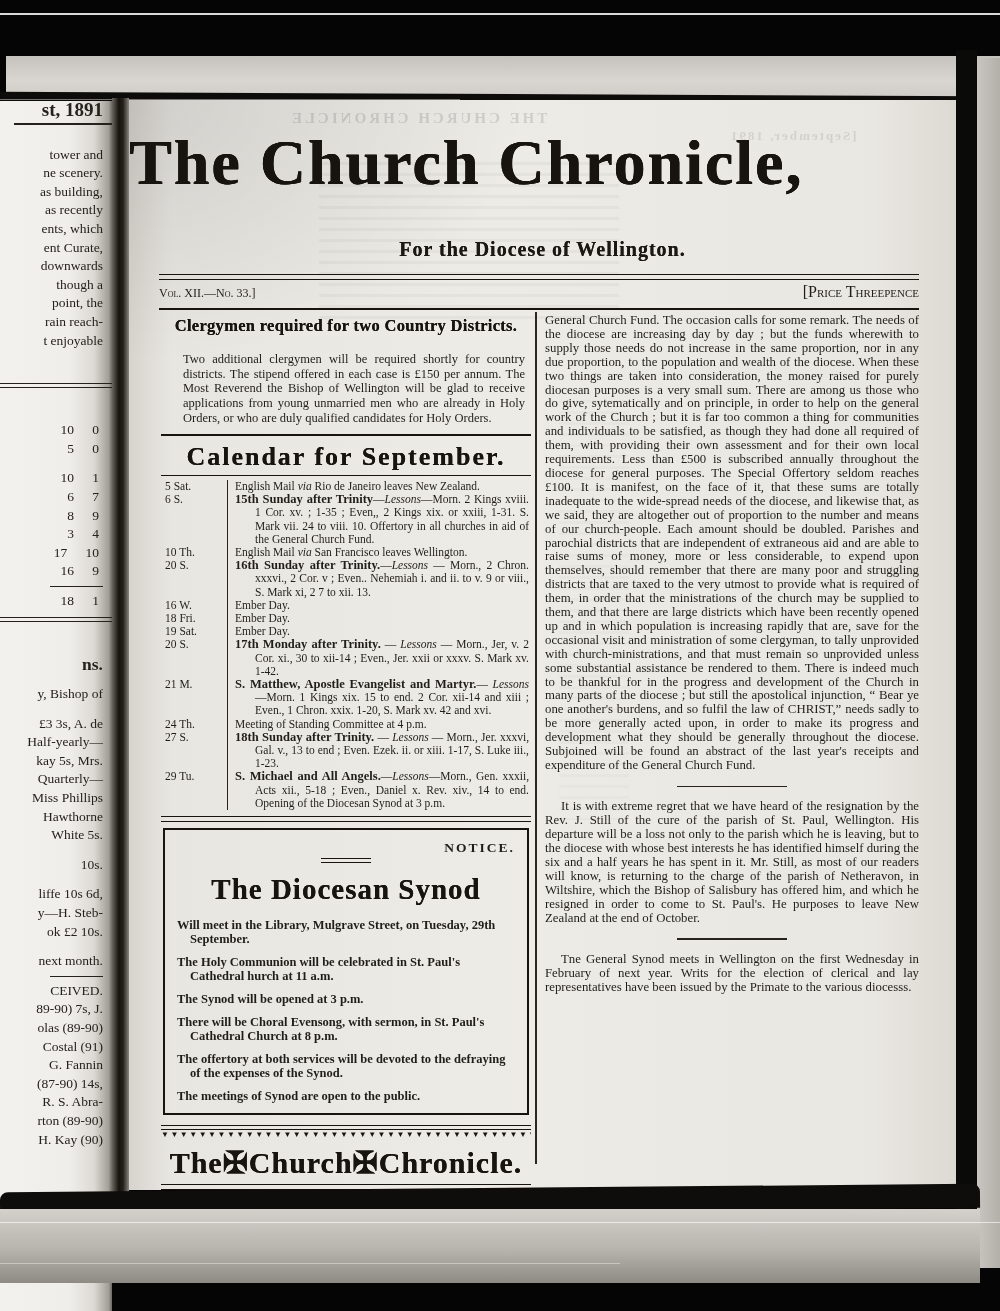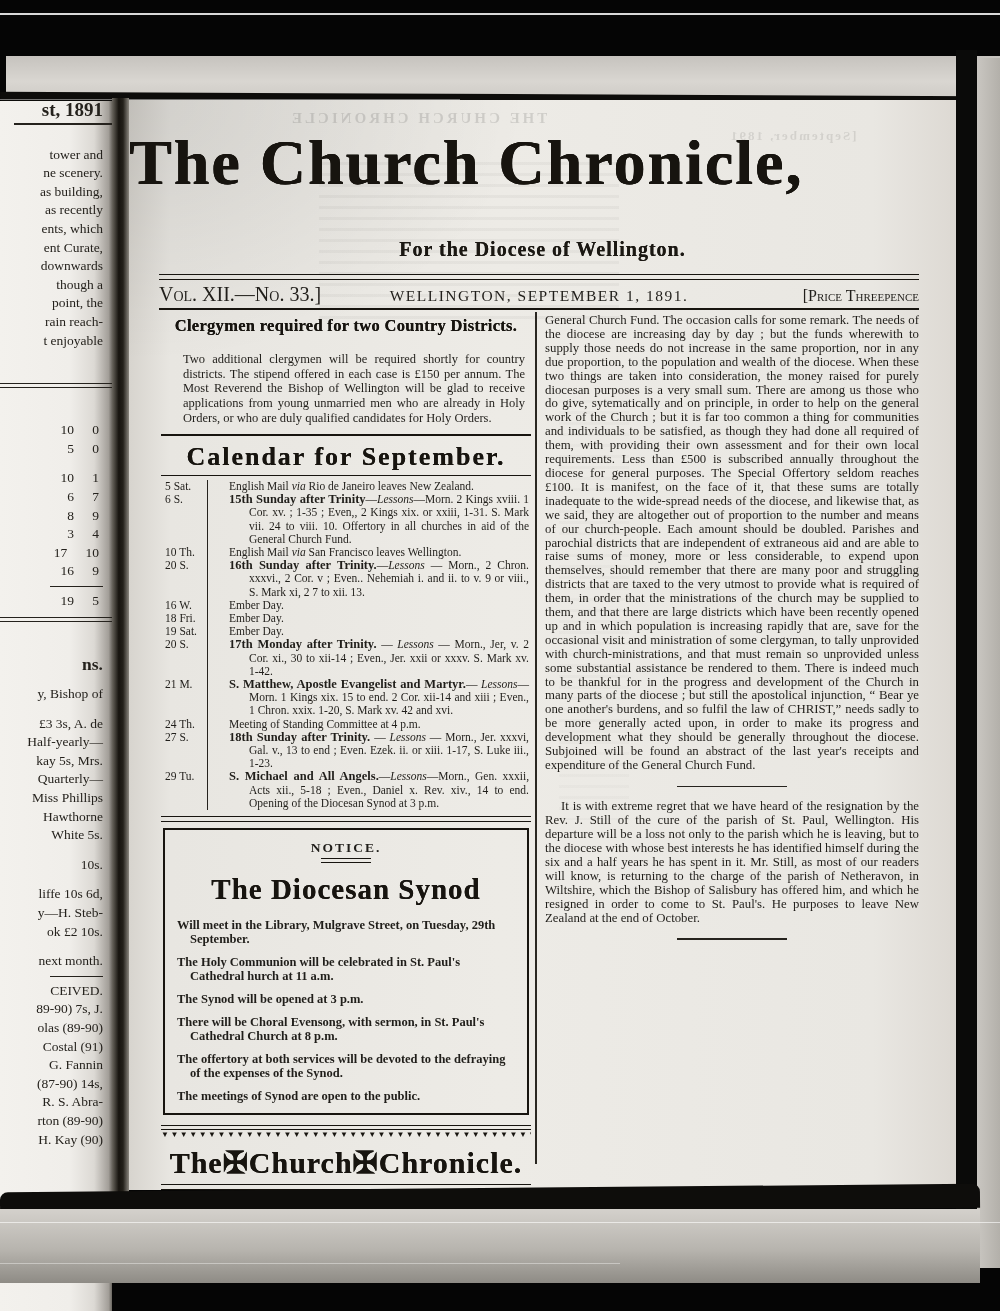--- a/index.html
+++ b/index.html
@@ -57,21 +57,21 @@
   
   .masthead{position:absolute;left:0;width:100%;top:26px;text-align:left;font-weight:bold;
       font-size:64px;letter-spacing:2px;color:#17140f;
       text-shadow:0 0 .6px #17140f, .4px 0 0 #17140f;}
   .subtitle{position:absolute;left:0;width:100%;top:138px;text-align:center;font-weight:bold;
       font-size:20px;letter-spacing:1px;color:#1b1813;text-shadow:0 0 .4px #1b1813;}
   .drule-full{position:absolute;left:30px;width:760px;top:174px;height:4px;
       border-top:1.5px solid #17140f;border-bottom:1px solid #17140f;}
   .dateline{position:absolute;left:30px;width:760px;top:183px;display:flex;
       align-items:baseline;font-size:15px;}
-  .dateline .vol{flex:1;text-align:left;font-variant:small-caps;font-size:20px;}
+  .dateline .vol{flex:1;text-align:left;font-variant:small-caps;font-size:12px;}
   .dateline .center{flex:1.4;text-align:center;font-size:15.5px;letter-spacing:1.5px;}
   .dateline .price{flex:1;text-align:right;font-variant:small-caps;font-size:16px;}
   .rule-under-dateline{position:absolute;left:30px;width:760px;top:208px;height:1.5px;background:#17140f;}
 
   
   .col-divider{position:absolute;left:406px;top:212px;width:1.5px;height:852px;background:#2a2722;}
   .col-left{position:absolute;left:32px;top:216px;width:370px;}
   .col-right{position:absolute;left:416px;top:214px;width:374px;}
 
   
@@ -81,28 +81,28 @@
   .rule-heavy{height:0;border-top:2.5px solid #17140f;margin:8px 0 6px;}
   .cal-head{font-size:26px;font-weight:bold;text-align:center;letter-spacing:2px;color:#17140f;
       text-shadow:0 0 .5px #17140f;margin:2px 0 3px;}
   .rule-thin{height:1.5px;background:#17140f;margin:2px 0 4px;}
   .cal-row{display:flex;}
   .cal-date{width:42px;flex:none;font-size:11.5px;line-height:13.2px;padding-top:0;
       text-align:left;padding-left:4px;}
   .cal-desc{flex:1;border-left:1.3px solid #26231e;padding-left:7px;font-size:11.5px;
       line-height:13.2px;text-align:justify;padding-right:2px;
       padding-left:7px;}
-  .cal-desc{padding-left:41px;text-indent:-20px;}
+  .cal-desc{padding-left:27px;text-indent:-20px;margin-left:20px;}
   .cal-desc .b{font-weight:bold;font-size:12.5px;}
   .cal-desc .i{font-style:italic;}
   .drule-col{height:4px;border-top:1.5px solid #17140f;border-bottom:1.5px solid #17140f;margin:6px 0;}
 
   
   .notice-box{border:2px solid #17140f;margin:6px 2px 0;padding:10px 12px 8px;}
-  .notice-label{text-align:center;font-weight:bold;font-size:13.5px;letter-spacing:2px;}
+  .notice-label{text-align:right;font-weight:bold;font-size:13.5px;letter-spacing:2px;}
   .notice-underline{width:50px;height:2.5px;border-top:1px solid #17140f;
       border-bottom:1px solid #17140f;margin:2px auto 10px;}
   .synod-head{text-align:center;font-weight:bold;font-size:29px;letter-spacing:1px;color:#17140f;
       text-shadow:0 0 .5px #17140f;margin-bottom:12px;}
   .synod-p{font-weight:bold;font-size:12.5px;line-height:14px;margin:0 0 9px;
       padding-left:13px;text-indent:-13px;}
   .synod-p:last-child{margin-bottom:2px;}
 
   
   .band{margin-top:10px;}
@@ -151,21 +151,21 @@
         <div class="strip-line num">10 0</div>
         <div class="strip-line num">5 0</div>
         <div class="strip-line gap"></div>
         <div class="strip-line num">10 1</div>
         <div class="strip-line num">6 7</div>
         <div class="strip-line num">8 9</div>
         <div class="strip-line num">3 4</div>
         <div class="strip-line num">17 10</div>
         <div class="strip-line num">16 9</div>
         <div class="strip-line rule"></div>
-        <div class="strip-line num">19 5</div>
+        <div class="strip-line num">18 1</div>
         <div class="strip-line drule"></div>
         <div class="strip-line biggap"></div>
         <div class="strip-line bl">ns.</div>
         <div class="strip-line gap"></div>
         <div class="strip-line ">y, Bishop of</div>
         <div class="strip-line gap"></div>
         <div class="strip-line ">£3 3s, A. de</div>
         <div class="strip-line ">Half-yearly—</div>
         <div class="strip-line ">kay 5s, Mrs.</div>
         <div class="strip-line ">Quarterly—</div>
@@ -200,21 +200,20 @@
     <div class="ghost" style="left:600px;top:28px;font-size:13px;letter-spacing:2px;opacity:.1;">[September, 1891</div>
     <div class="ghost-block" style="left:190px;top:62px;width:300px;height:160px;"></div>
     <div class="ghost-block" style="left:430px;top:300px;width:70px;height:420px;opacity:.3;"></div>
 
     <div class="masthead">The Church Chronicle,</div>
     <div class="subtitle">For the Diocese of Wellington.</div>
     <div class="drule-full"></div>
 
     <div class="dateline">
       <span class="vol">Vol. XII.—No. 33.]</span>
-      <span class="center">WELLINGTON, SEPTEMBER 1, 1891.</span>
       <span class="price">[Price Threepence</span>
     </div>
     <div class="rule-under-dateline"></div>
 
     <div class="col-divider"></div>
 
     <div class="col-left">
 
       <div class="clergy-head">Clergymen required for two Country Districts.</div>
       <div class="clergy-body">Two additional clergymen will be required shortly for country districts.  The stipend offered in each case is £150 per annum.  The Most Reverend the Bishop of Wellington will be glad to receive applications from young unmarried men who are already in Holy Orders, or who are duly qualified candidates for Holy Orders.</div>
@@ -301,20 +300,21 @@
       <div class="rule-thin"></div>
 
       <p class="lead-para"><span class="sc">On</span><span> next Sunday (6th September) the offertory in all churches throughout the diocese is to be in aid of the</span></p>
     </div>
 
     <div class="col-right" id="right-paras">
         <p class="body-p">General Church Fund.   The occasion calls for some remark. The needs of the diocese are increasing day by day ; but the funds wherewith to supply those needs do not increase in the same proportion, nor in any due proportion, to the population and wealth of the diocese.  When these two things are taken into consideration, the money raised for purely diocesan purposes is a very small sum.   There are among us those who do give, sytematically and on principle, in order to help on the general work of the Church ; but it is far too common a thing for communities and individuals to be satisfied, as though they had done all required of them, with providing their own assessment and for their own local requirements.   Less than £500 is subscribed annually throughout the diocese for general purposes.  The Special Offertory seldom reaches £100.   It is manifest, on the face of it, that these sums are totally inadequate to the wide-spread needs of the diocese, and likewise that, as we said, they are altogether out of proportion to the number and means of our church-people.   Each amount should be doubled.   Parishes and parochial districts that are independent of extraneous aid and are able to raise sums of money, more or less considerable, to expend upon themselves, should remember that there are many poor and struggling districts that are taxed to the very utmost to provide what is required of them, in order that the ministrations of the church may be supplied to them, and that there are large districts which have been recently opened up and in which population is increasing rapidly that are, save for the occasional visit and ministration of some clergyman, to tally unprovided with church-ministrations, and that must remain so unprovided unless some substantial assistance be rendered to them.   There is indeed much to be thankful for in the progress and development of the Church in many parts of the diocese ; but still the apostolical injunction, “ Bear ye one another's burdens, and so fulfil the law of CHRIST,” needs sadly to be more generally acted upon, in order to make its progress and development what they should be generally throughout the diocese.   Subjoined will be found an abstract of the last year's receipts and expenditure of the General Church Fund.</p>
         <div class="para-divider"></div>
         <p class="body-p ind">It is with extreme regret that we have heard of the resignation by the Rev. J. Still of the cure of the parish of St. Paul, Wellington.   His departure will be a loss not only to the parish which he is leaving, but to the diocese with whose best interests he has identified himself during the six and a half years he has spent in it.   Mr. Still, as most of our readers will know, is returning to the charge of the parish of Netheravon, in Wiltshire, which the Bishop of Salisbury has offered him, and which he resigned in order to come to St. Paul's.   He purposes to leave  New Zealand at the end of October.</p>
         <div class="para-divider"></div>
+        <p class="body-p ind">Tne General Synod meets in Wellington on the first Wednesday in February of next year.   Writs for the election of clerical and lay representatives have been issued by the Primate to the various diocesss.</p>
       </div>
 
   </div>
 
   <div class="right-bar"></div>
   <div class="right-strip"></div>
 
   <div class="page-shadow-bottom"></div>
   <div class="edge-band-bottom"></div>
   <div class="scratch s3"></div>

